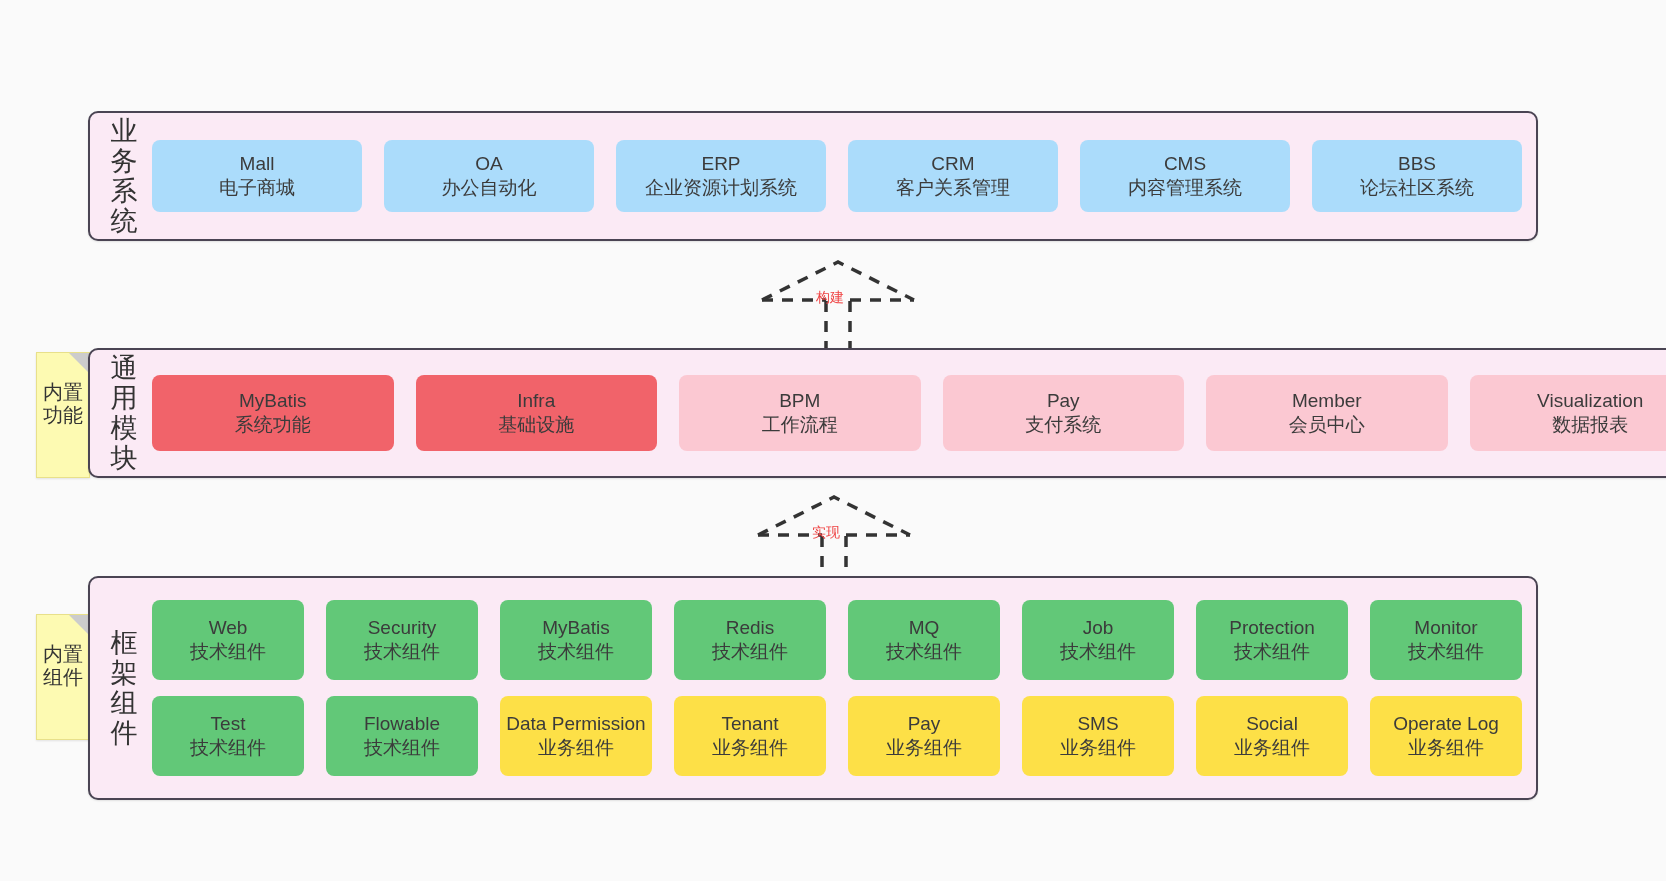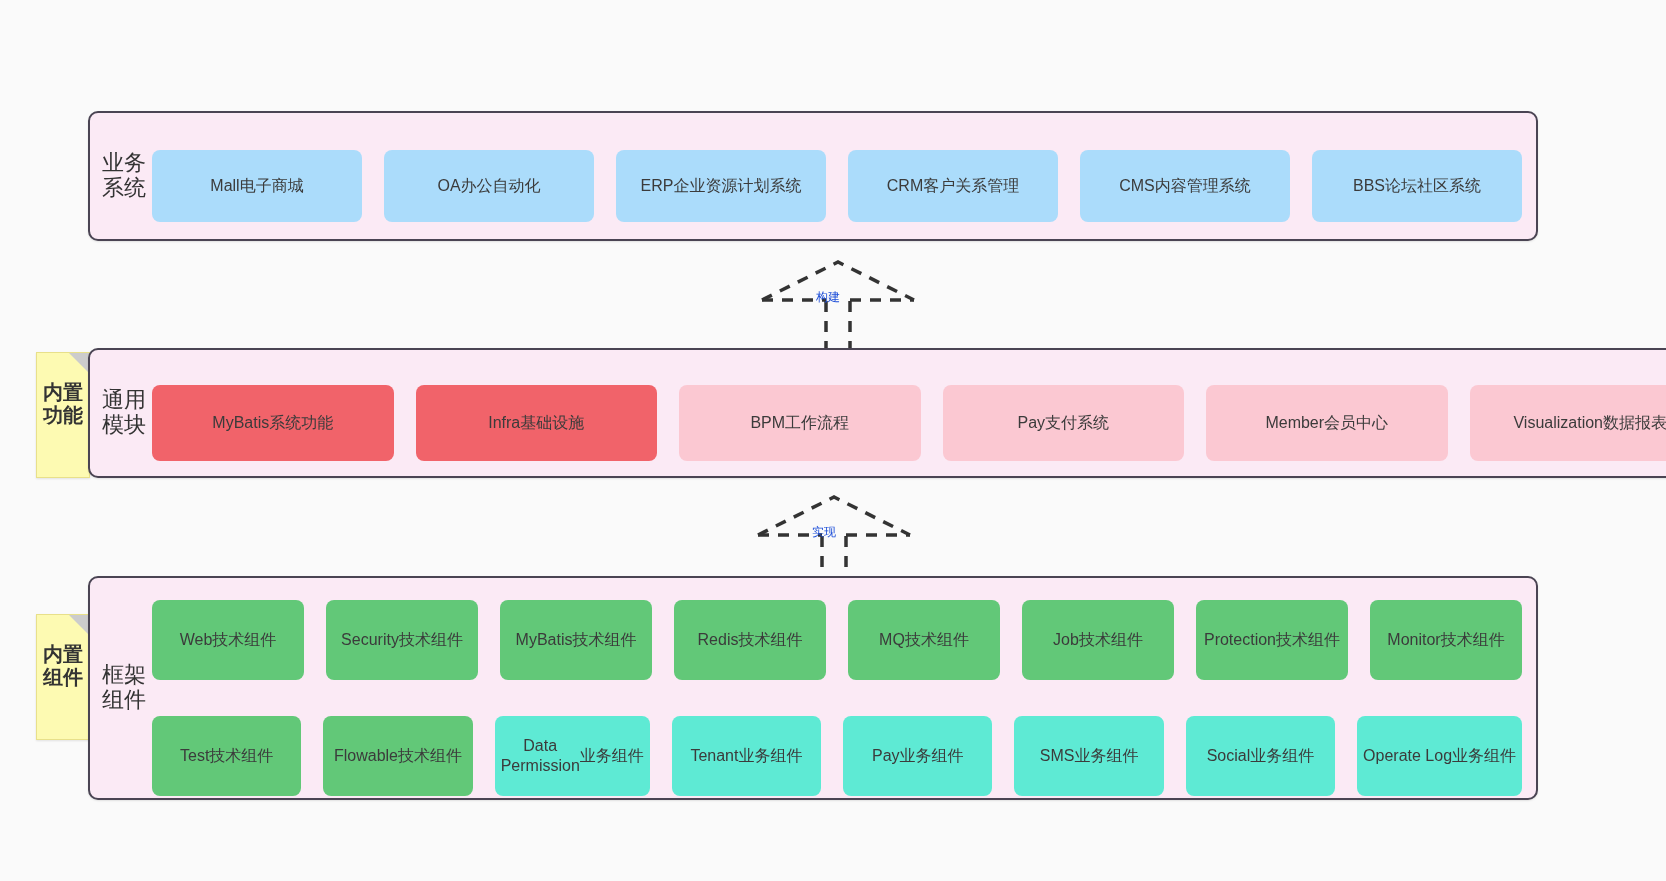--- a/index.html
+++ b/index.html
@@ -24,21 +24,21 @@
     border: 2px solid #4a4453;
     border-radius: 10px;
     display: flex;
     align-items: center;
     box-shadow: 0 1px 2px rgba(0,0,0,0.10);
   }
   .layer-label {
     flex: 0 0 auto;
     width: 44px;
     margin-left: 12px;
-    font-size: 22px;
+    font-size: 27px;
     line-height: 1.12;
     color: #333;
     text-align: center;
     letter-spacing: 0;
     word-break: break-all;
     white-space: normal;
   }
   .cards {
     flex: 1 1 auto;
     display: flex;
@@ -49,39 +49,38 @@
   }
   .card-row {
     display: flex;
     gap: 22px;
   }
   .card {
     flex: 1 1 0;
     box-sizing: border-box;
     border-radius: 8px;
     display: flex;
-    flex-direction: row;
+    flex-direction: column;
     align-items: center;
     justify-content: center;
     text-align: center;
-    font-size: 16px;
+    font-size: 19px;
     line-height: 1.28;
     color: #3b3b3b;
     padding: 4px 6px;
-    margin-top: 20px;
   }
   .card .t1 { white-space: nowrap; }
   .card .t2 { white-space: nowrap; }
 
   
   .c-blue        { background: #abdcfb; }
   .c-red         { background: #f1636a; }
   .c-pink        { background: #fbc8d2; }
   .c-green       { background: #62c878; text-align: right; }
-  .c-lightgreen  { background: #5eead4; }
+  .c-lightgreen  { background: #fde047; }
 
   
   #layer-business  { left: 88px;  top: 111px; width: 1450px; height: 130px; }
   #layer-business .card { height: 72px; }
 
   #layer-common    { left: 88px;  top: 348px; width: 1639px; height: 130px; }
   #layer-common .card { height: 76px; }
 
   #layer-framework { left: 88px;  top: 576px; width: 1450px; height: 224px; }
   #layer-framework .card { height: 80px; }
@@ -94,38 +93,37 @@
     background: #fdfab2;
     border: 1px solid #e8e08a;
     box-sizing: border-box;
     font-size: 20px;
     line-height: 1.15;
     color: #333;
     text-align: center;
     padding: 28px 2px 6px 2px;
     word-break: break-all;
     box-shadow: 0 1px 2px rgba(0,0,0,0.10);
-    font-weight: bold;
   }
   .note .fold {
     position: absolute;
     top: 0; right: 0;
     width: 0; height: 0;
     border-left: 20px solid transparent;
     border-top: 20px solid #cccccc;
   }
   #note-functions  { left: 36px; top: 352px; height: 126px; }
   #note-components { left: 36px; top: 614px; height: 126px; }
 
   
   .connector { position: absolute; }
   .conn-label {
     position: absolute;
-    font-size: 12px;
-    color: #1d4ed8;
+    font-size: 14px;
+    color: #ef4444;
     background: transparent;
     white-space: nowrap;
   }
   #conn-build { left: 748px; top: 252px; width: 180px; height: 100px; }
   #conn-build .conn-label { left: 68px; top: 37px; }
   #conn-impl  { left: 744px; top: 487px; width: 180px; height: 100px; }
   #conn-impl .conn-label { left: 68px; top: 37px; }
 </style>
 </head>
 <body>

